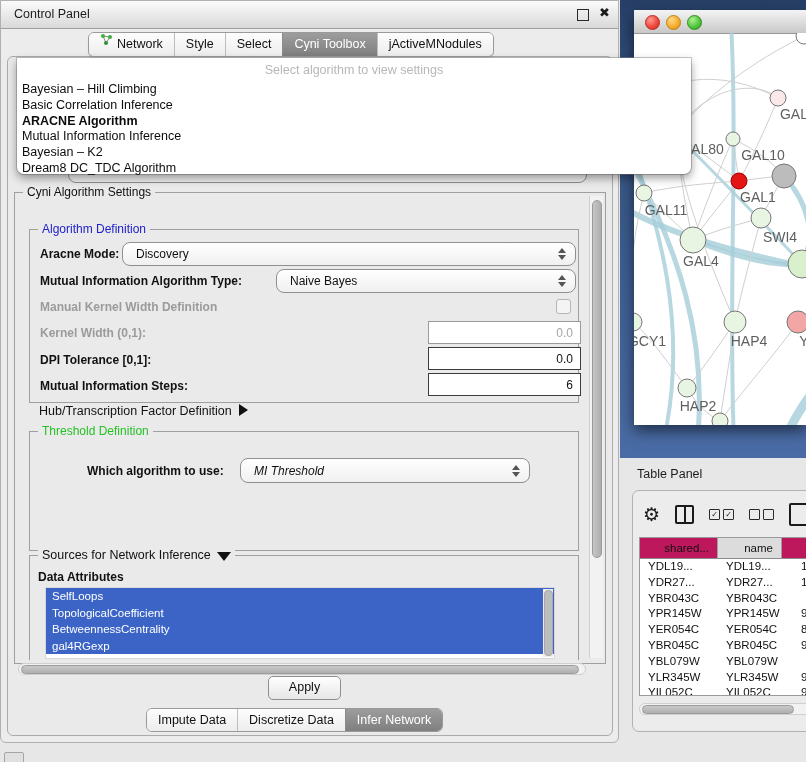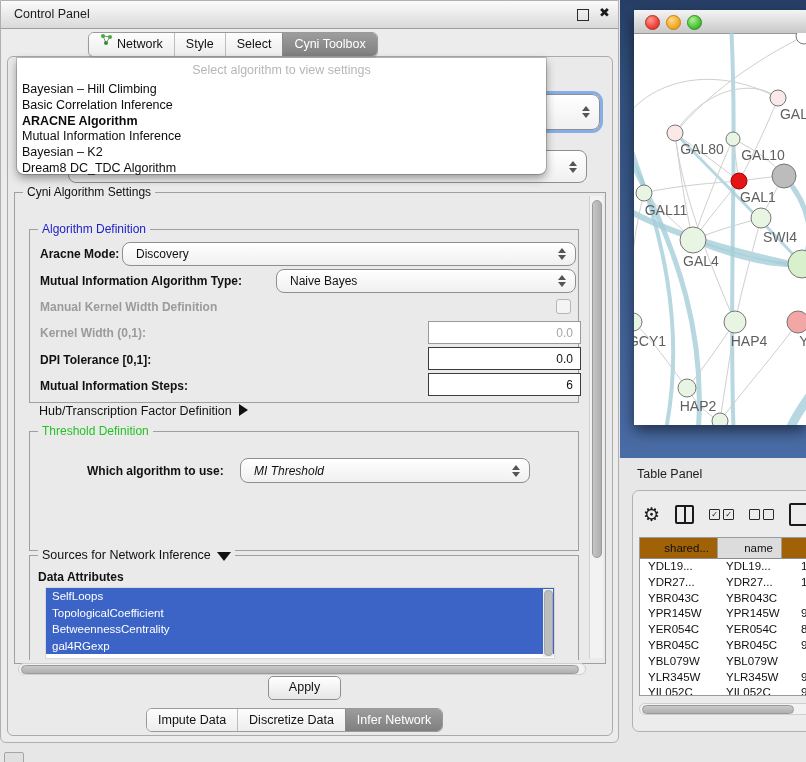--- a/index.html
+++ b/index.html
@@ -28,22 +28,22 @@
   .combo{position:absolute;background:linear-gradient(#ffffff,#f0f0f0);border:1px solid #8f8f8f;
          border-radius:8px;display:flex;align-items:center;}
   .combo .val{padding-left:13px;font-size:12px;color:#111;}
   .combo .val.dim{color:#a3a3a3;}
   #combo-focus{left:86px;top:94px;width:512px;height:34px;box-shadow:0 0 0 3px #85aee7;z-index:5;}
   #combo-collection{left:68px;top:150px;width:517px;height:31px;z-index:5;}
   .spin{position:absolute;right:9px;top:50%;transform:translateY(-50%);width:8px;height:12px;}
   .spin::before{content:"";position:absolute;left:0;top:0;border-left:4px solid transparent;border-right:4px solid transparent;border-bottom:5px solid #555;}
   .spin::after{content:"";position:absolute;left:0;bottom:0;border-left:4px solid transparent;border-right:4px solid transparent;border-top:5px solid #555;}
   
-  #algo-popup{position:absolute;left:17px;top:58px;width:529px;height:116px;background:#fff;z-index:50;
-              border-radius:0 0 7px 7px;box-shadow:0 4px 10px rgba(0,0,0,.4),0 0 0 1px rgba(150,150,150,.5);}
+  #algo-popup{position:absolute;left:17px;top:58px;width:634px;height:116px;background:#fff;z-index:50;
+              border-radius:0 0 7px 7px;box-shadow:0 4px 10px rgba(0,0,0,.4),0 0 0 1px rgba(150,150,150,.5);padding-left:40px;}
   #algo-prompt{position:absolute;left:0;right:0;top:5px;text-align:center;color:#b7b7b7;font-size:12.5px;}
   #popup-items{position:absolute;left:3px;top:24px;right:3px;}
   .popup-item{height:15.8px;line-height:15.8px;font-size:12.5px;color:#0c0c0c;padding-left:2px;white-space:nowrap;}
   .popup-item.bold{font-weight:bold;}
   
   .group{position:absolute;border:1px solid #9f9f9f;}
   .group-title{position:absolute;top:-8px;left:8px;background:#eaeaea;padding:0 4px;font-size:12px;white-space:nowrap;}
   #settings-group{left:14px;top:192px;width:590px;height:470px;z-index:10;}
   .blue-title{color:#2121cc;}
   .green-title{color:#25c025;}
@@ -94,21 +94,21 @@
   .split-icon{width:15px;height:15px;border:2px solid #1a1a1a;border-radius:2px;position:relative;}
   .split-icon::after{content:"";position:absolute;left:50%;top:0;bottom:0;width:2px;background:#1a1a1a;transform:translateX(-50%);}
   .cb-pair{display:flex;gap:3px;}
   .mini-cb{width:9px;height:9px;border:1.4px solid #2a2a2a;border-radius:1px;font-size:8px;line-height:9px;text-align:center;
            font-family:"DejaVu Sans",sans-serif;color:#1a1a1a;}
   .doc-icon{width:15px;height:19px;border:2px solid #1a1a1a;border-radius:2px;background:#ececec;position:relative;}
   #tp-table{position:absolute;left:6px;top:46px;width:210px;height:157px;background:#fff;border:1px solid #9a9a9a;overflow:hidden;}
   #thead-row{display:flex;height:21px;}
   .th{box-sizing:border-box;border-right:1px solid #9f9f9f;border-bottom:1px solid #8c8c8c;background:#dcdcdc;
       font-size:11.5px;display:flex;align-items:center;justify-content:flex-end;padding-right:8px;}
-  .th.hl{background:#a16207;}
+  .th.hl{background:#be185d;}
   .tr{display:flex;height:15.8px;}
   .td{box-sizing:border-box;font-size:11.5px;line-height:15.8px;padding-left:8px;white-space:nowrap;overflow:hidden;}
   .w0{width:78px;} .w1{width:64px;} .w2{width:68px;}
   .td.num{padding-left:19px;}
   #tp-hscroll{position:absolute;left:6px;top:212px;width:172px;height:10px;}
   
   #mini-btn{position:absolute;left:4px;top:752px;width:18px;height:14px;border:1px solid #a5a5a5;background:#e0e0e0;border-radius:2px;}
   .net-icon svg{display:block;}
 </style>
 </head>
@@ -287,20 +287,23 @@
       </div>
       <div class="tab">
         <span>Style</span>
       </div>
       <div class="tab">
         <span>Select</span>
       </div>
       <div class="tab selected">
         <span>Cyni Toolbox</span>
       </div>
+      <div class="tab">
+        <span>jActiveMNodules</span>
+      </div>
     </div>
 
   <div id="combo-focus" class="combo">
     <span class="spin"></span>
   </div>
   <div id="combo-collection" class="combo">
     <span class="val dim">galFiltered.sif default node</span>
     <span class="spin"></span>
   </div>
 

